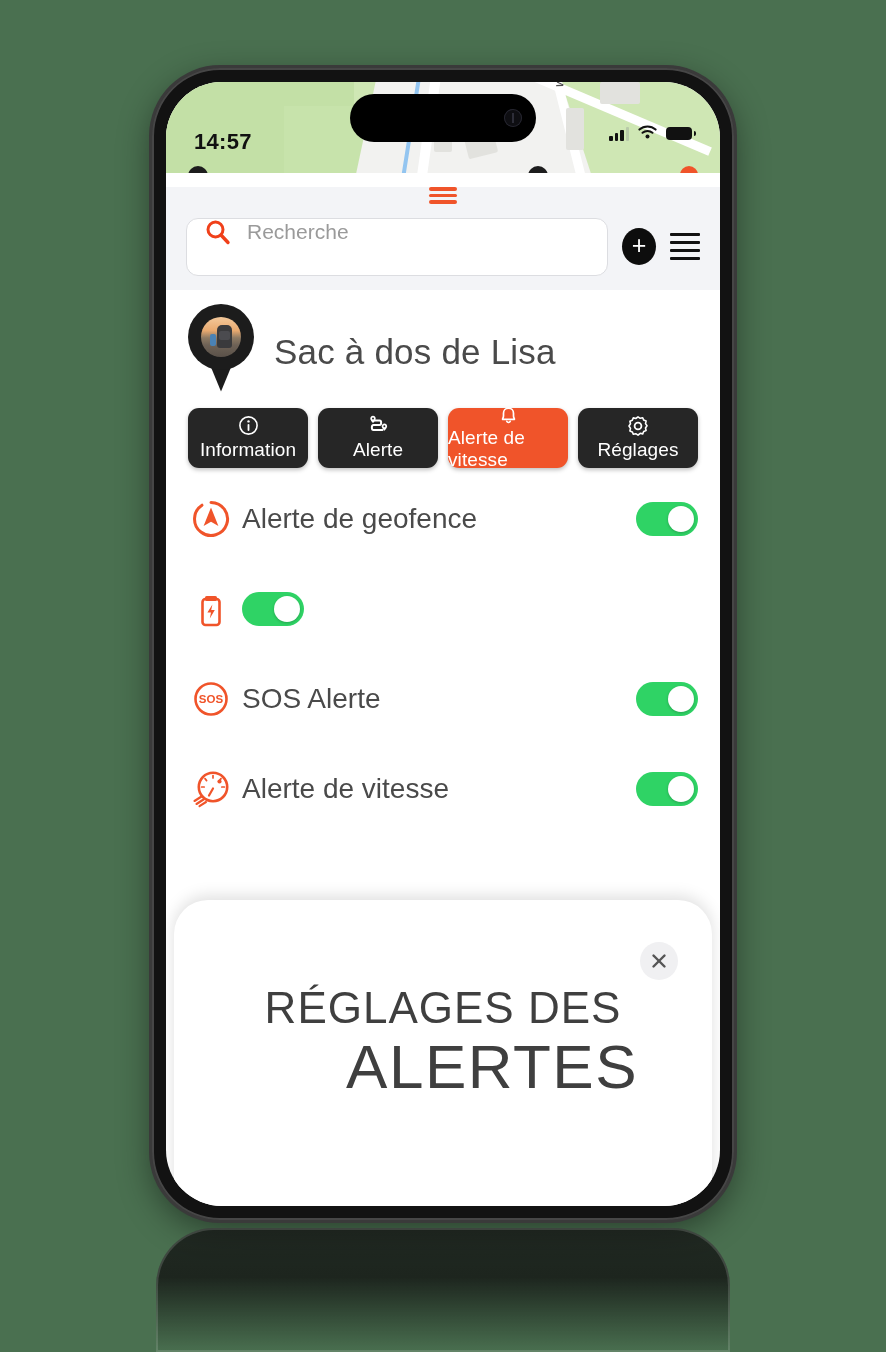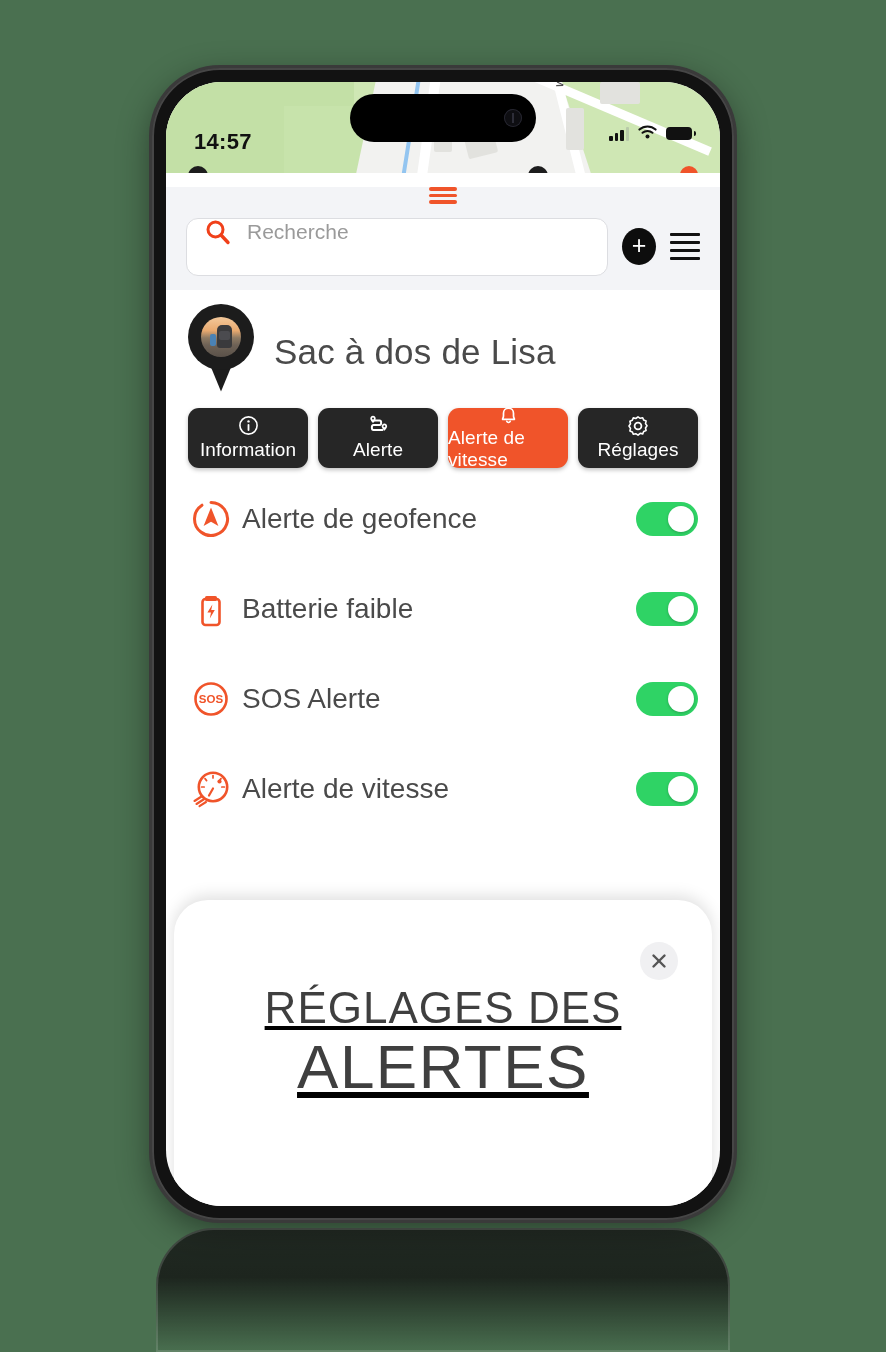--- a/index.html
+++ b/index.html
@@ -156,29 +156,29 @@
   .switch::after{
     content:"";position:absolute;right:4px;top:4px;width:26px;height:26px;border-radius:50%;
     background:#fff;box-shadow:0 1px 3px rgba(0,0,0,.22);
   }
 
   
   #bottom-sheet{
     position:absolute;left:8px;right:8px;bottom:0;top:818px;
     background:#fff;border-radius:34px 34px 0 0;
     box-shadow:0 -4px 16px rgba(0,0,0,.13);
-    padding:44px 74px 0;box-sizing:border-box;text-decoration:underline;
+    padding:44px 74px 0;box-sizing:border-box;
   }
   #sheet-close{
     position:absolute;right:34px;top:42px;width:38px;height:38px;border-radius:50%;
     background:#f0f0f2;display:flex;align-items:center;justify-content:center;cursor:pointer;
   }
   #sheet-title{margin-top:42px;text-align:center;color:#3f3f3f;line-height:1;}
   #sheet-title .l1{display:block;font-size:44px;letter-spacing:1px;font-weight:400;}
-  #sheet-title .l2{display:block;font-size:62px;letter-spacing:1.5px;font-weight:400;margin-top:6px;}
+  #sheet-title .l2{display:block;font-size:62px;letter-spacing:1.5px;font-weight:400;margin-top:6px;text-align:right;}
 </style>
 </head>
 <body>
 
 <div id="phone-frame">
   <div id="phone-screen">
 
     <div id="map-strip">
       <div class="map-green2" style="left:0;top:0;width:188px;height:91px;"></div>
       <div class="map-green2" style="left:118px;top:24px;width:90px;height:67px;background:#c7e3ab;"></div>
@@ -322,21 +322,20 @@
       </div>
 
       <div class="alert-row">
         <span class="alert-ico">
           <svg width="44" height="44" viewBox="0 0 44 44">
             <rect x="16" y="9" width="12" height="5" rx="1.6" fill="#f0542a"></rect>
             <rect x="13.5" y="12" width="17" height="26" rx="3" fill="none" stroke="#f0542a" stroke-width="2.6"></rect>
             <path d="M23.4 17.5l-5 8h3.6l-1.2 6 5-8.4h-3.6z" fill="#f0542a"></path>
           </svg>
         </span>
-        <span class="alert-label">Batterie faible</span>
         <span class="switch"></span>
       </div>
 
       <div class="alert-row">
         <span class="alert-ico">
           <svg width="44" height="44" viewBox="0 0 44 44">
             <circle cx="22" cy="22" r="15.5" fill="none" stroke="#f0542a" stroke-width="2.6"></circle>
             <text x="22" y="26.4" text-anchor="middle" font-family="Liberation Sans, sans-serif" font-size="11.5" font-weight="700" fill="#f0542a">SOS</text>
           </svg>
         </span>

